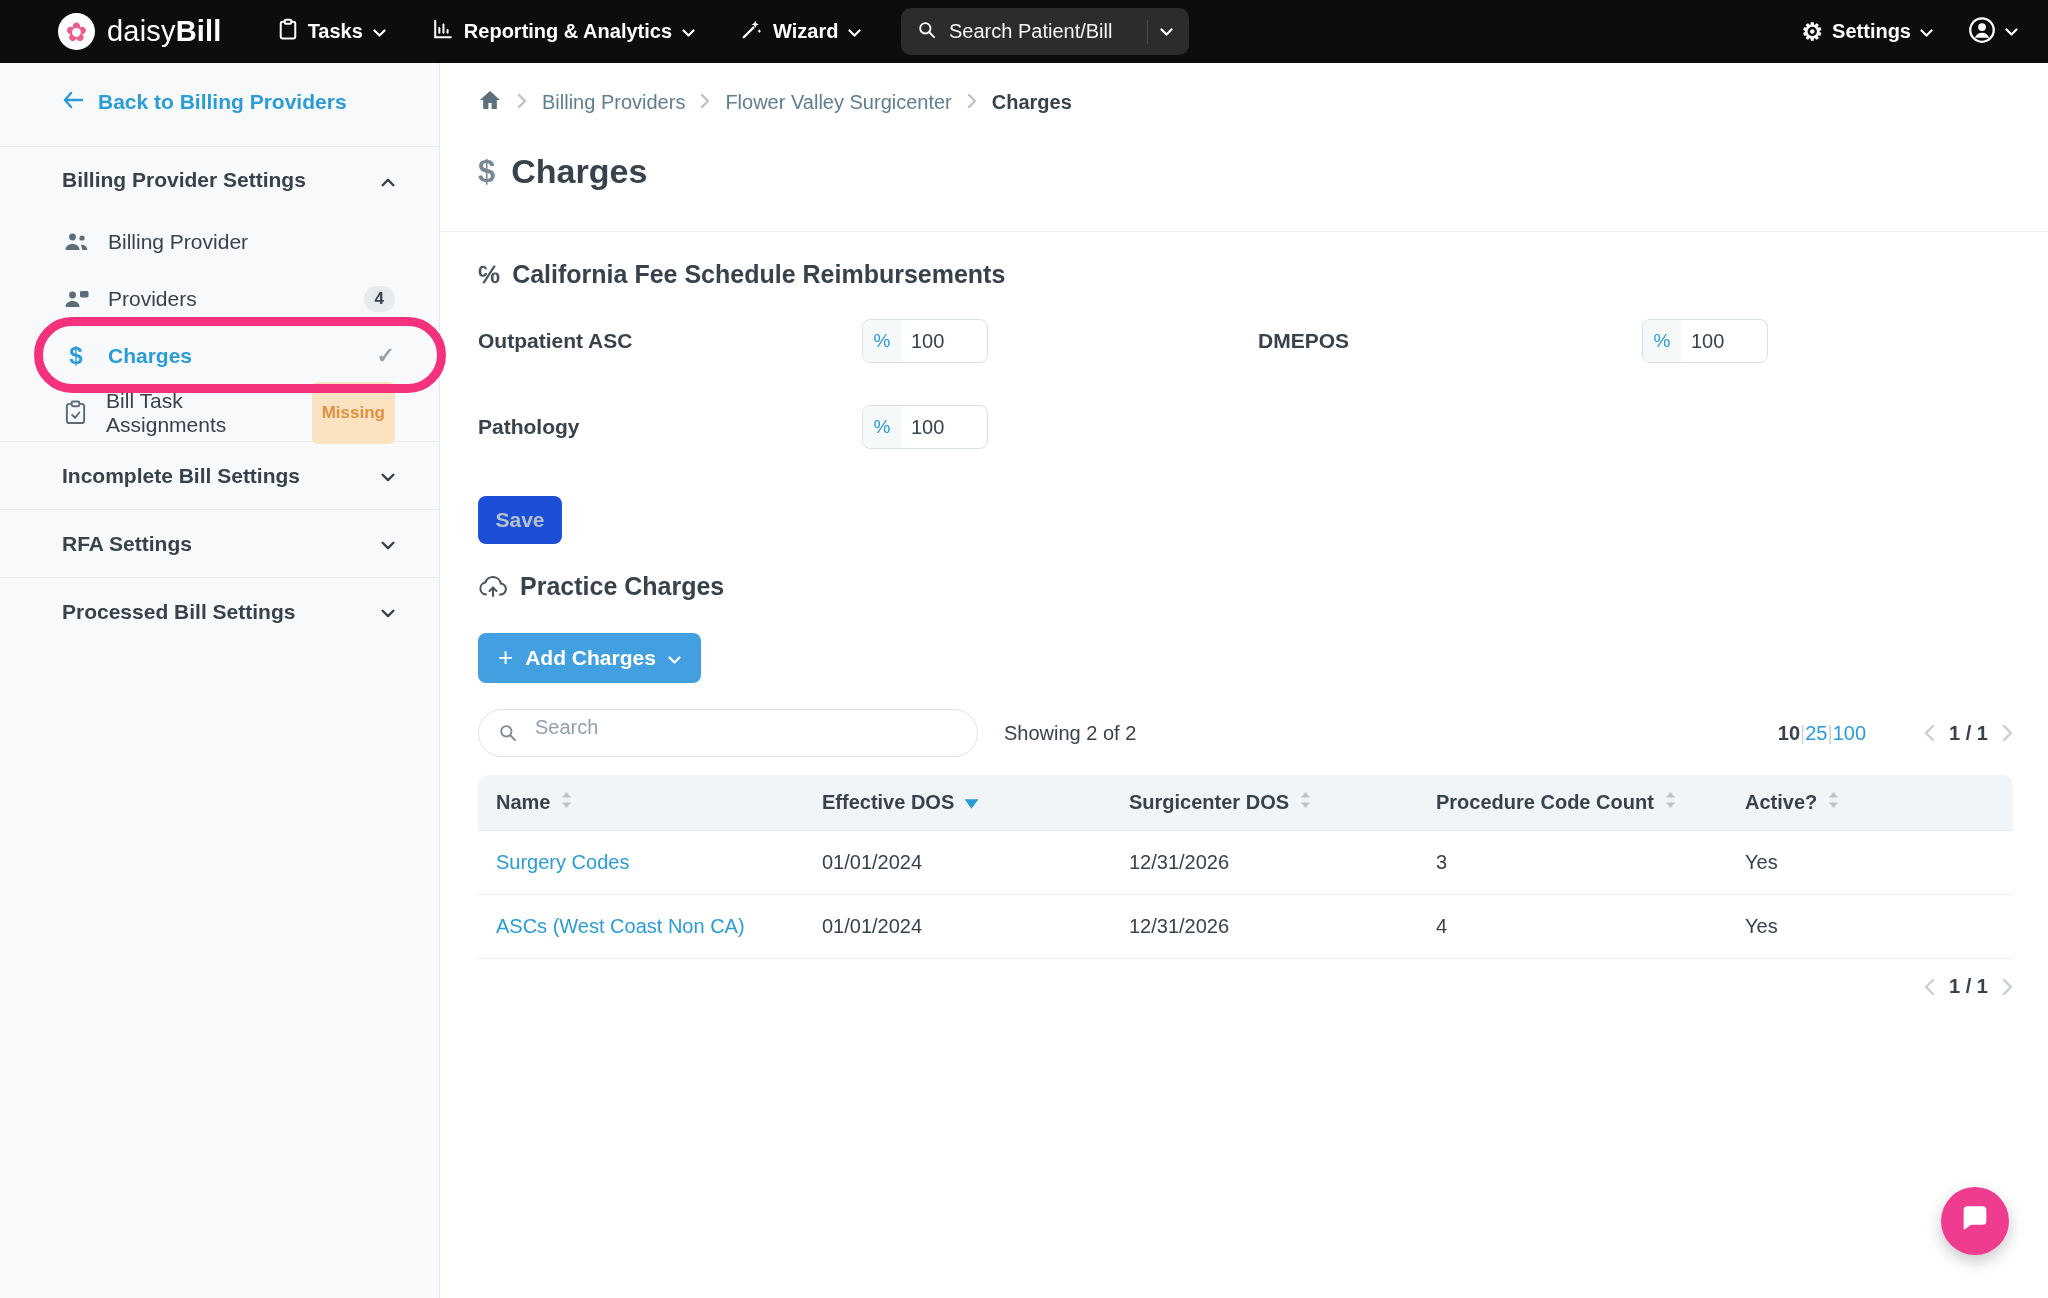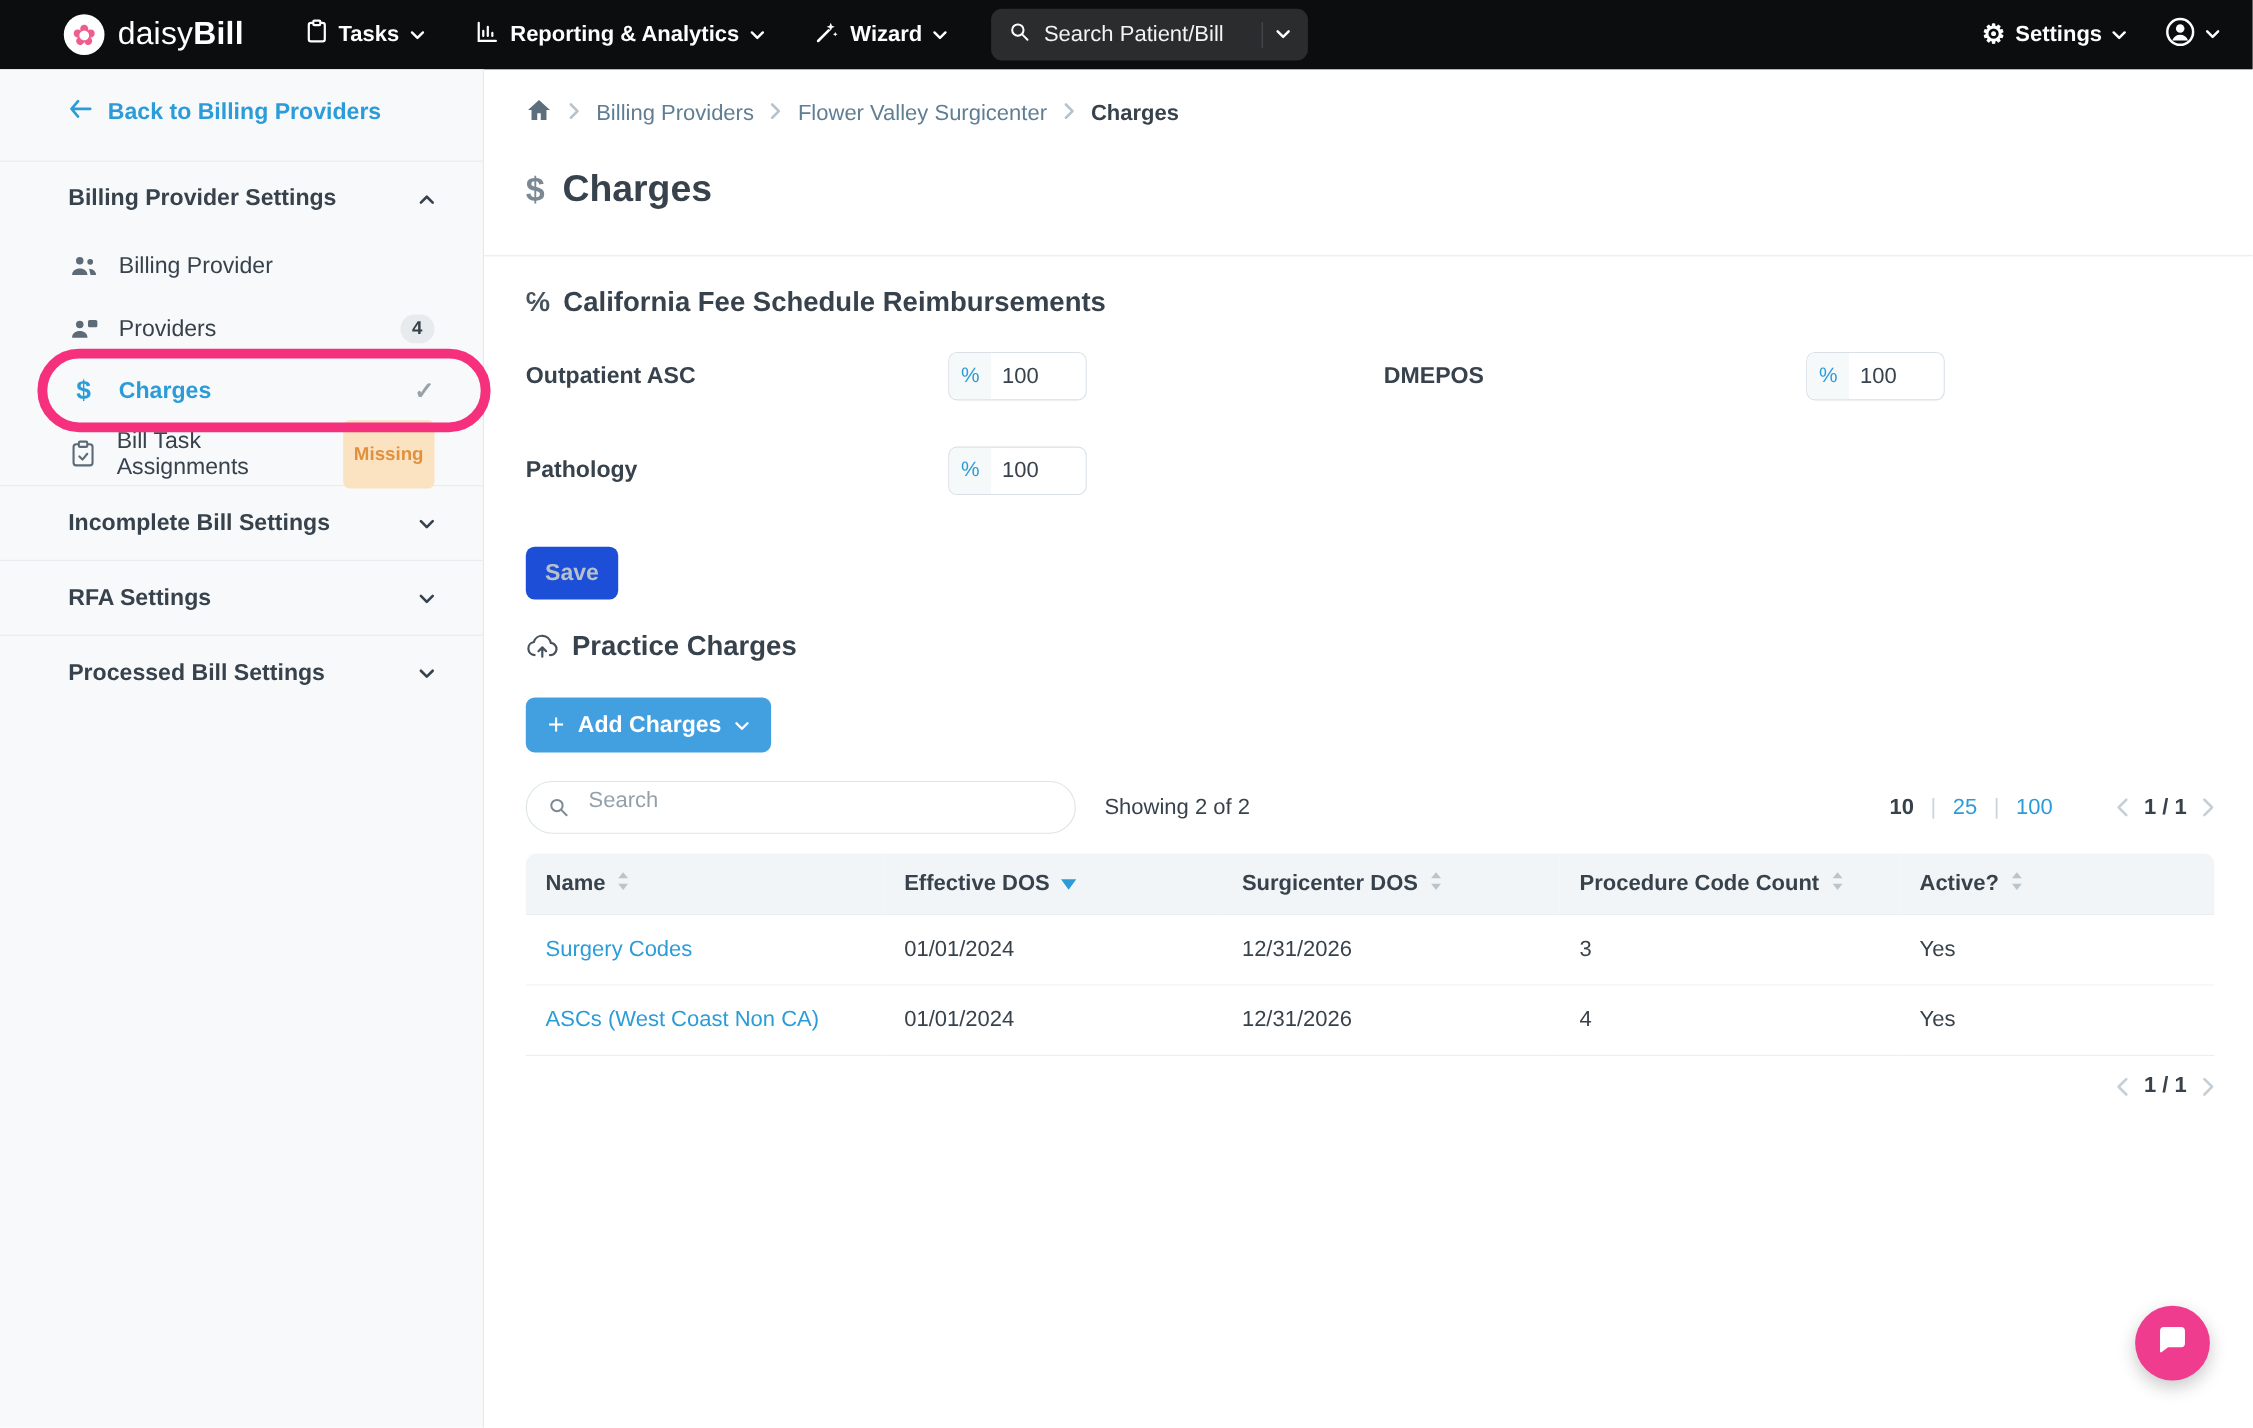--- a/index.html
+++ b/index.html
@@ -158,21 +158,21 @@
   .search-wrap svg { position: absolute; left: 20px; top: 14px; }
   .table-search {
     width: 100%; height: 100%;
     border: 1.5px solid #dde4e8; border-radius: 24px;
     padding: 0 20px 12px 56px; font-size: 20px; color: #37424c;
     font-family: inherit; outline: none; background: #fff;
   }
   .table-search::placeholder { color: #93a0aa; }
   .showing-text { margin-left: 26px; font-size: 20px; color: #37424c; }
   .toolbar-right { margin-left: auto; display: flex; align-items: center; gap: 58px; }
-  .page-sizes { display: flex; align-items: flex-start; gap: 15px; font-size: 20px; }
+  .page-sizes { display: flex; align-items: flex-start; font-size: 20px; }
   .size-active { color: #37424c; font-weight: 800; }
   .size-link { color: #2b9cd8; cursor: pointer; }
   .size-sep { color: #ccd4da; }
   .pager { display: flex; align-items: center; gap: 14px; }
   .pager-chev { color: #c6cfd6; display: flex; cursor: pointer; }
   .pager-text { font-size: 20px; font-weight: 700; color: #37424c; }
 
   table.charges { margin-top: 18px; width: 100%; border-collapse: separate; border-spacing: 0; table-layout: fixed; }
   table.charges th {
     background: #f2f5f7; height: 56px; padding: 0 18px;

